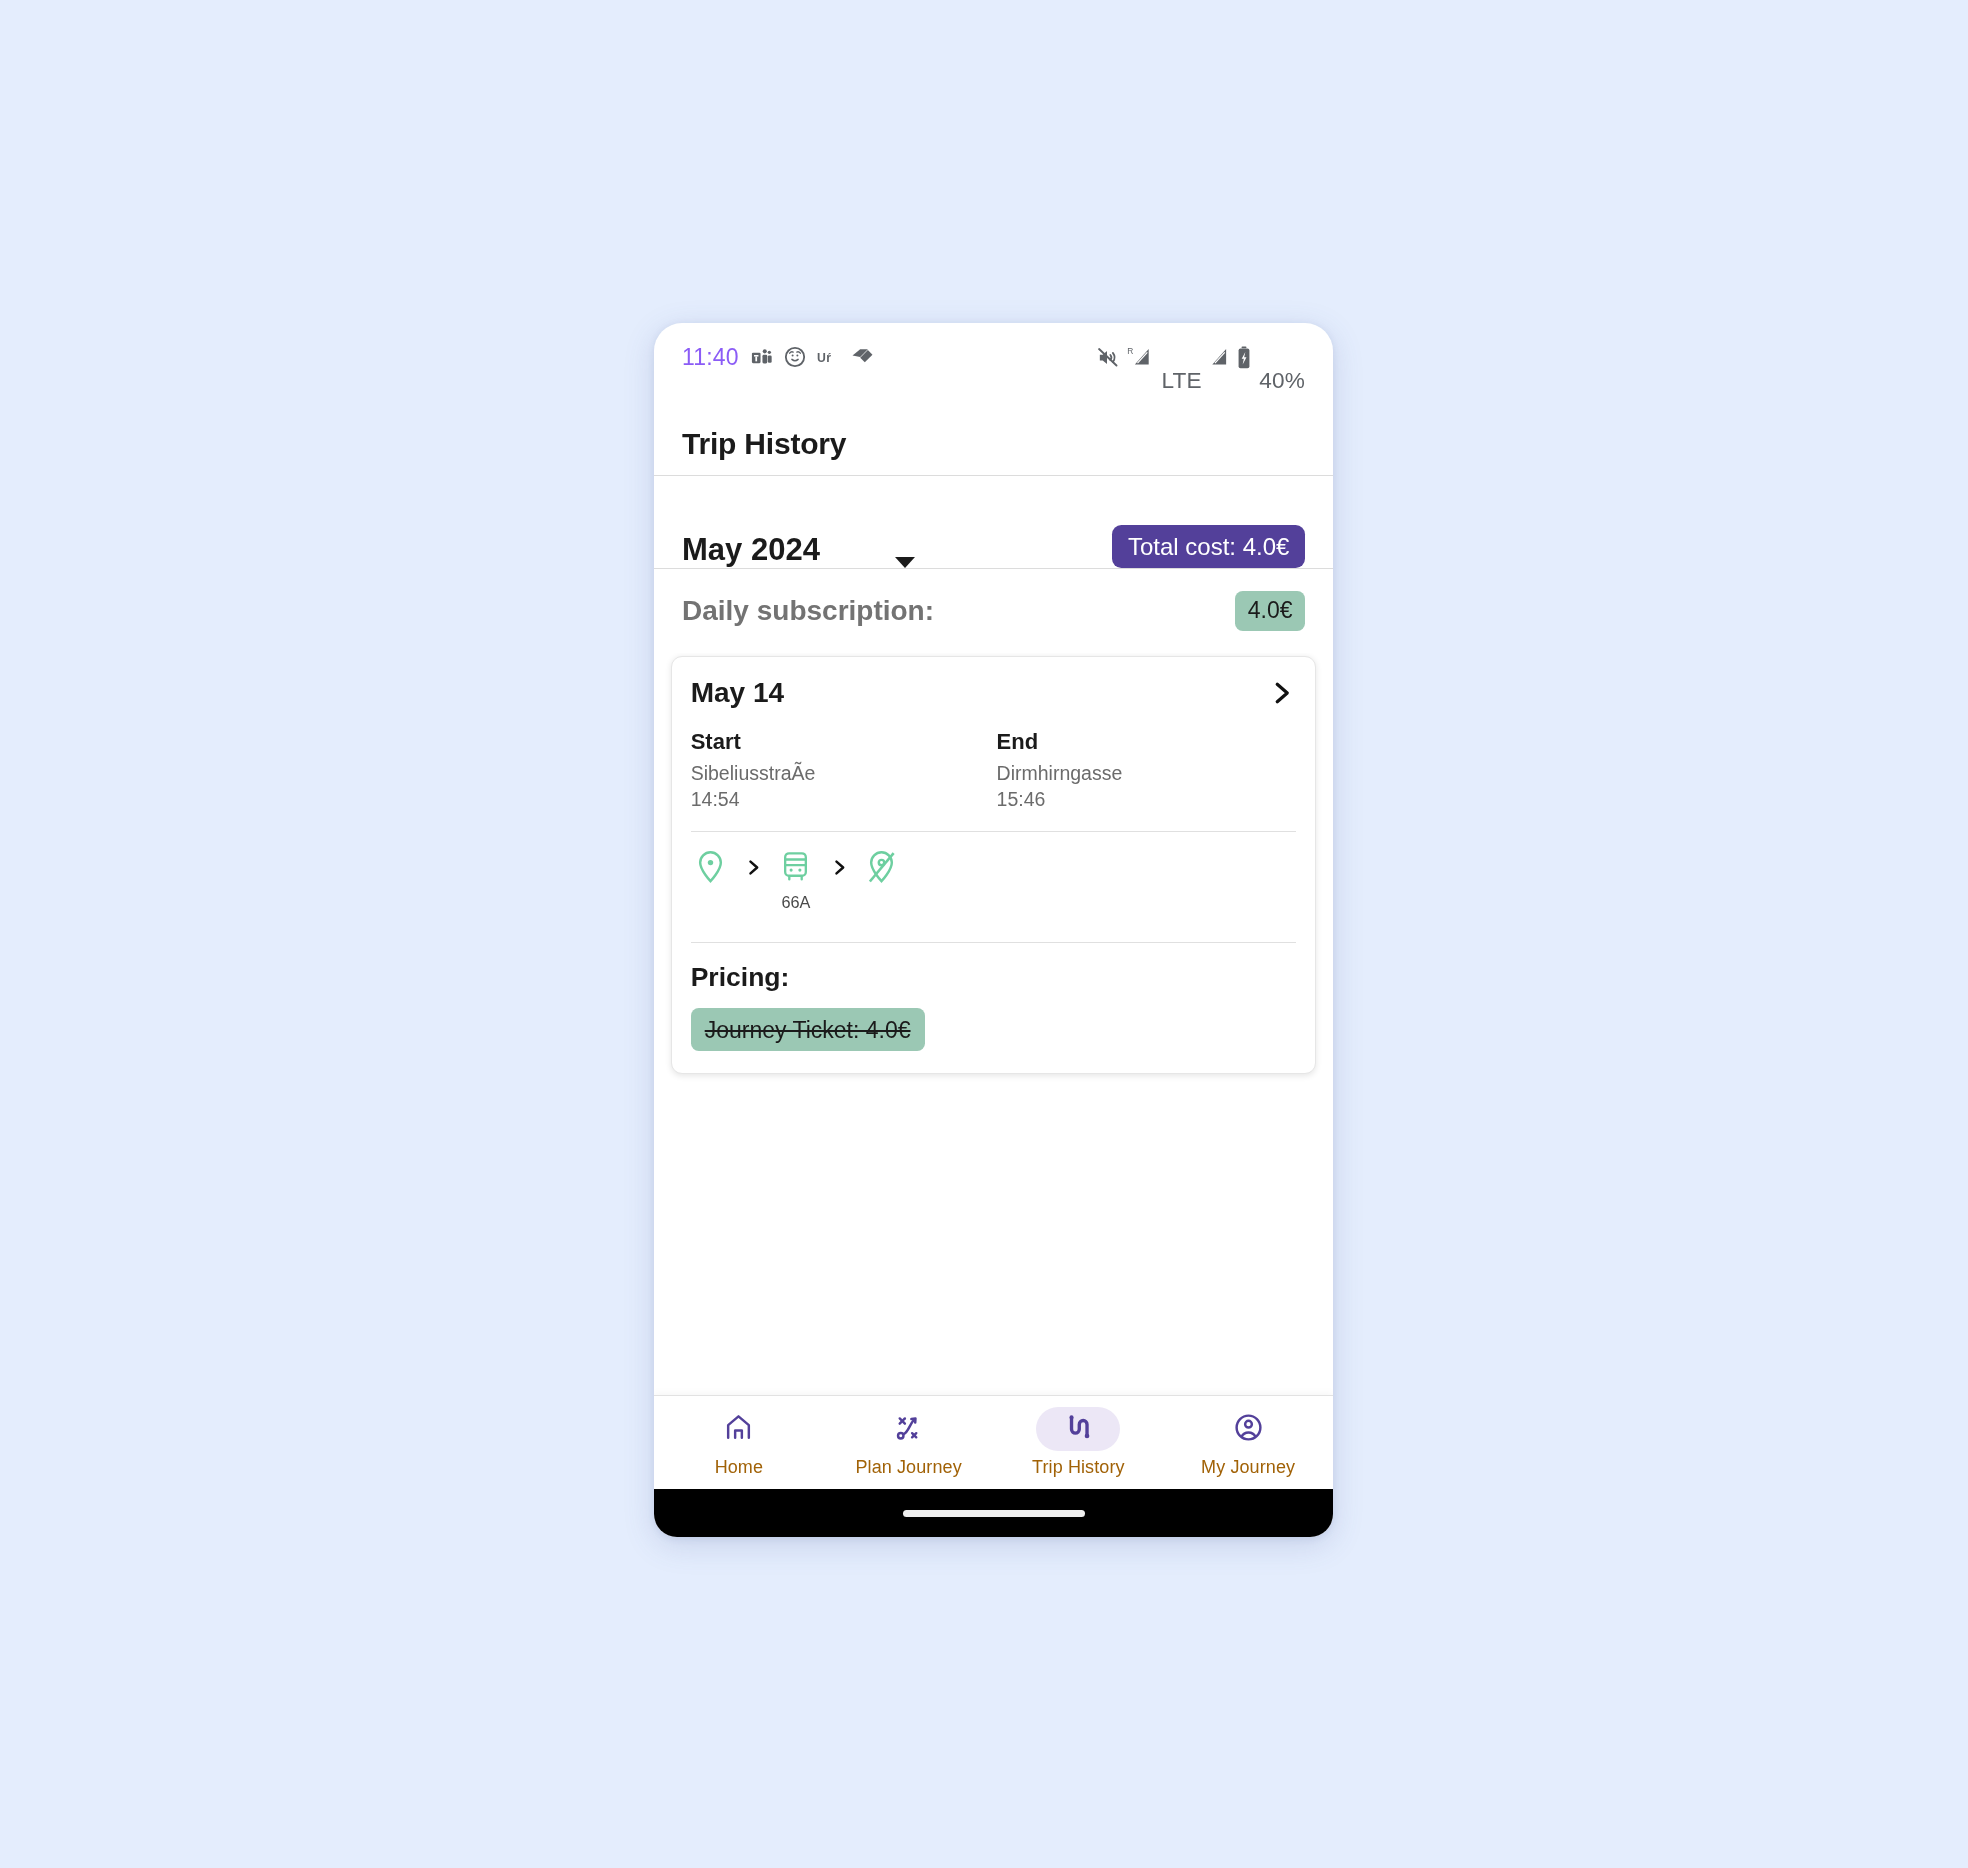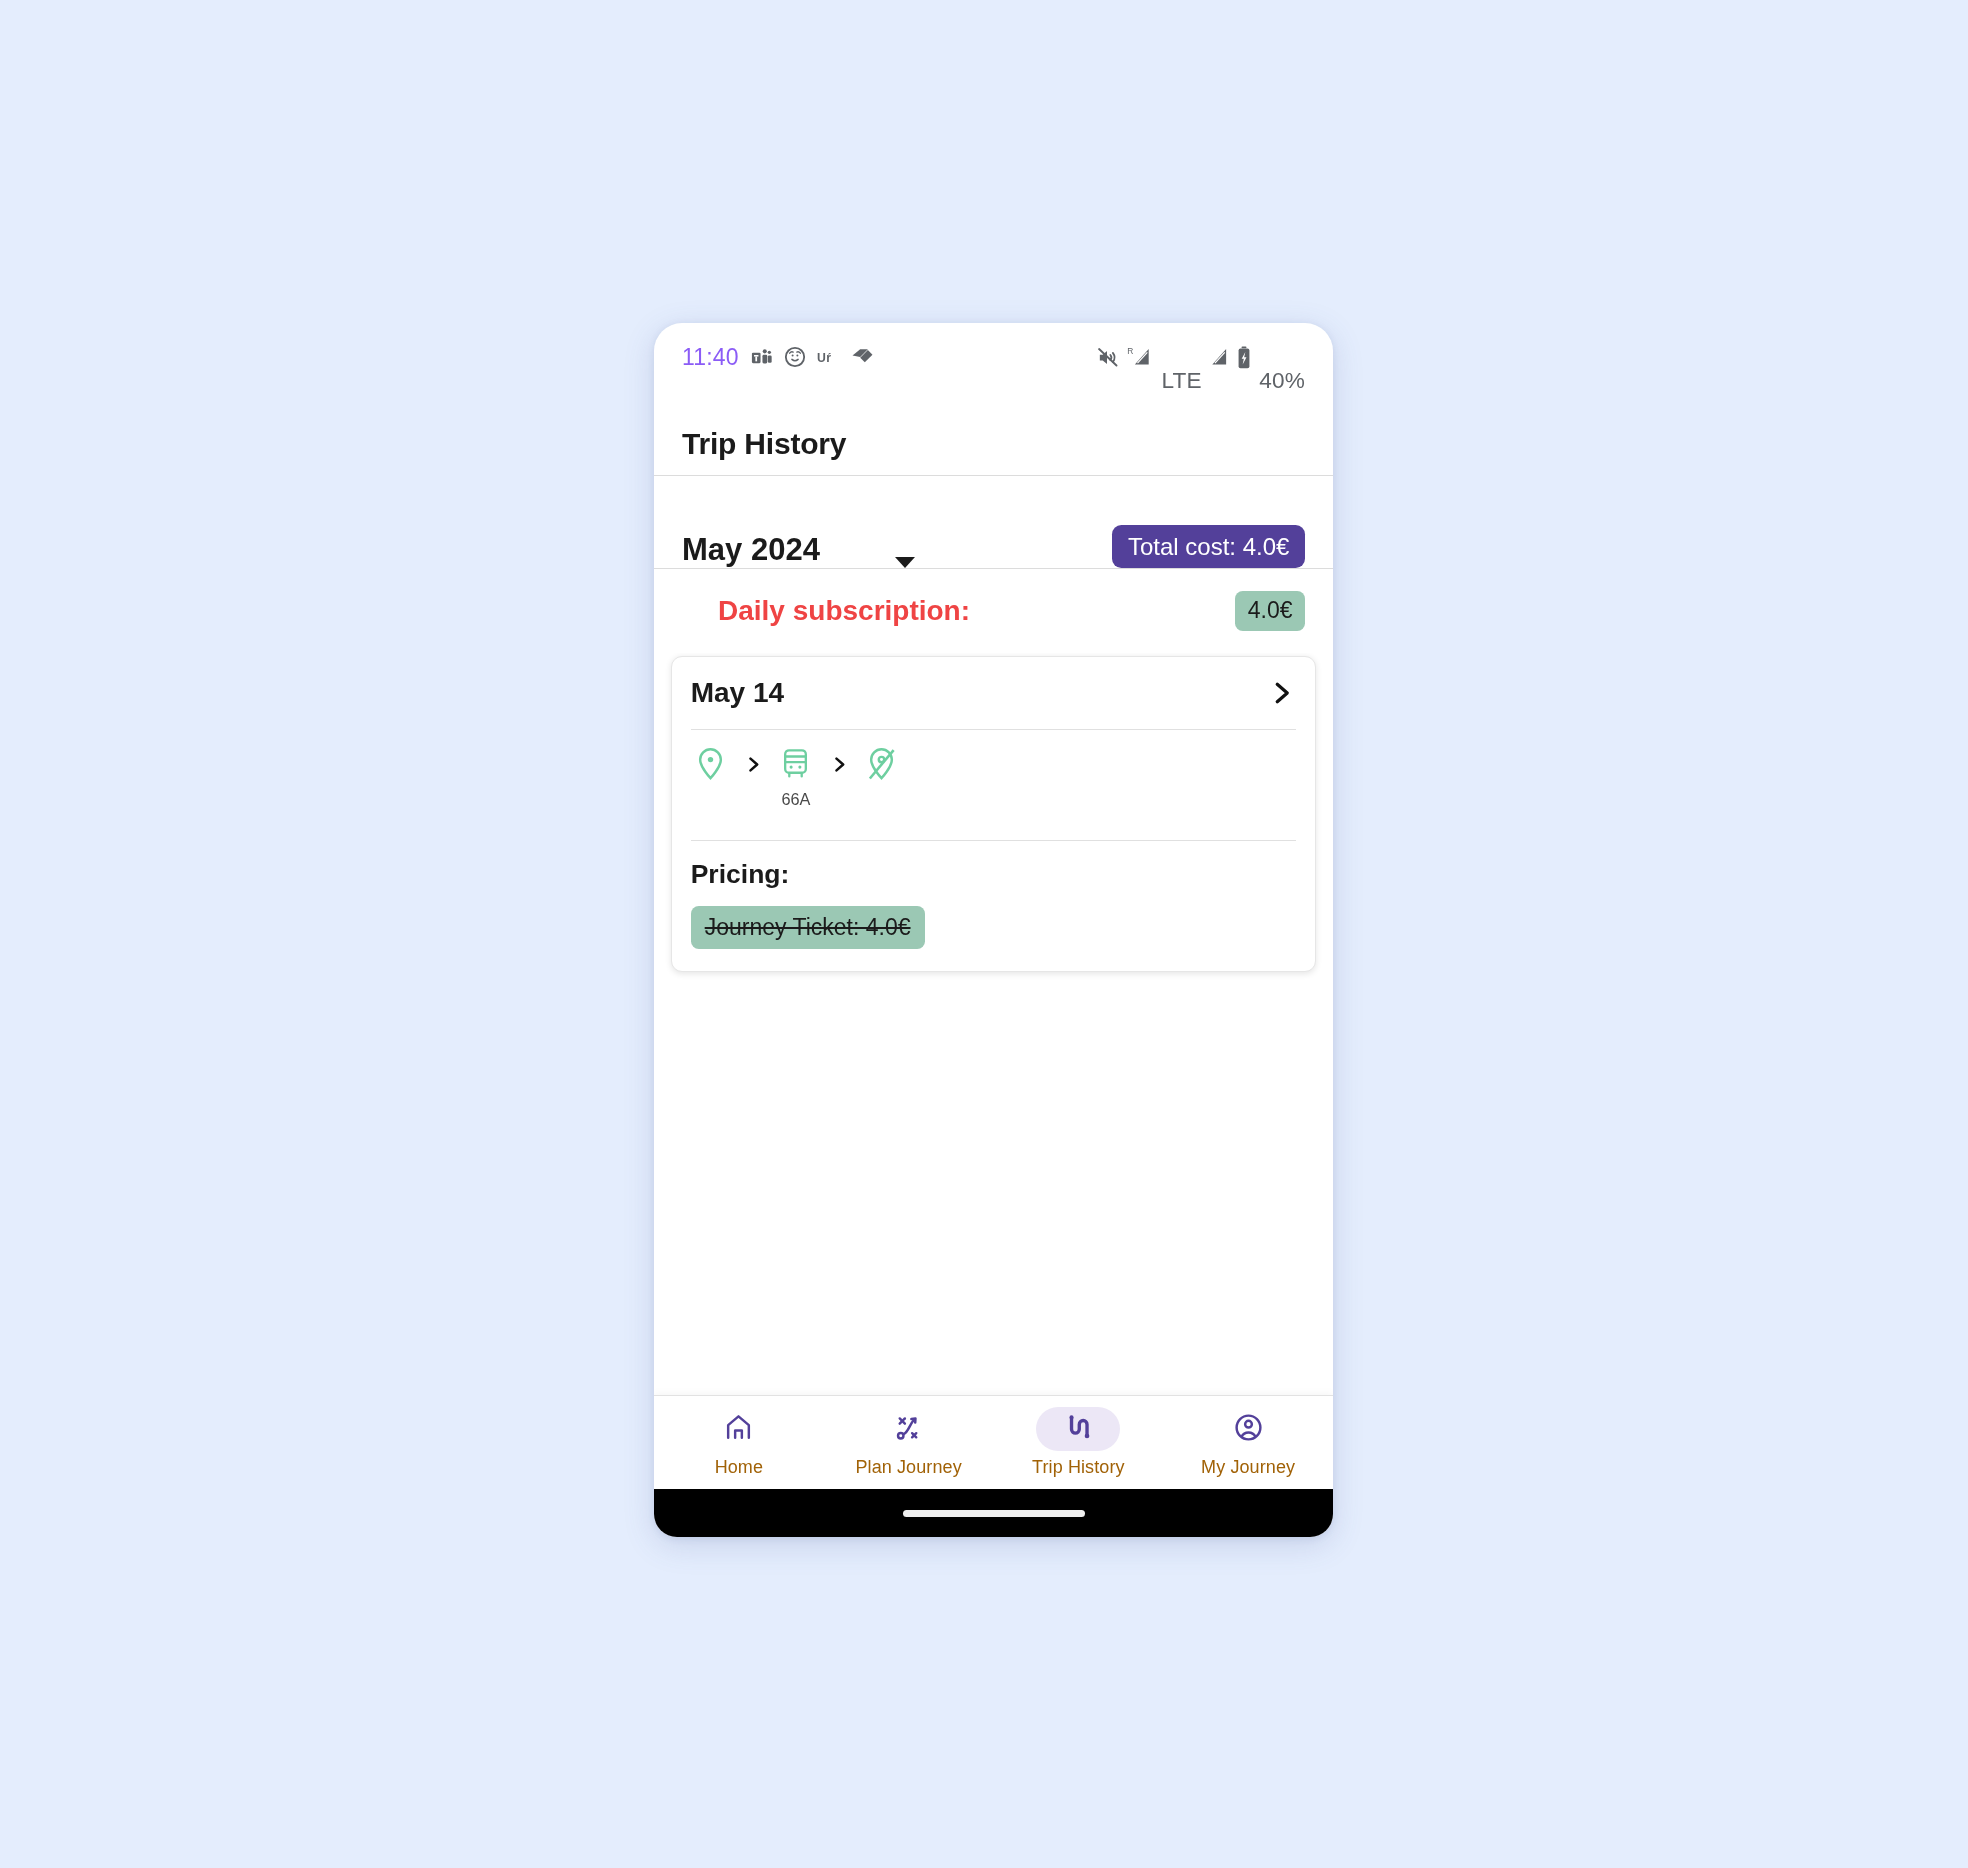--- a/index.html
+++ b/index.html
@@ -121,22 +121,21 @@
   #subrow {
     flex: 0 0 84px;
     display: flex;
     align-items: center;
     padding: 0 28px 0 28px;
     box-sizing: border-box;
   }
   #subrow .sub-label {
     font-size: 28px;
     font-weight: 700;
-    color: #ef4444;
-    margin-left: 36px;
+    color: #737373;
   }
   .chip-green {
     margin-left: auto;
     background: #9bc8b4;
     color: #1b1b1b;
     border-radius: 7.8px;
     padding: 8.6px 12.5px;
     font-size: 23px;
     line-height: 1;
   }
@@ -391,20 +390,32 @@
 
       <div class="trip-head">
         <span class="trip-date">May 14</span>
         <span class="chev-right">
           <svg width="30" height="30" viewBox="0 0 24 24" fill="none" stroke="#111111" stroke-width="2.6" stroke-linecap="round" stroke-linejoin="round">
             <polyline points="9,5 17,12 9,19"></polyline>
           </svg>
         </span>
       </div>
 
+      <div class="trip-cols">
+        <div class="trip-col">
+          <div class="col-title">Start</div>
+          <div class="col-sub">SibeliusstraÃe</div>
+          <div class="col-sub">14:54</div>
+        </div>
+        <div class="trip-col right">
+          <div class="col-title">End</div>
+          <div class="col-sub">Dirmhirngasse</div>
+          <div class="col-sub">15:46</div>
+        </div>
+      </div>
 
       <div class="divider"></div>
 
       
       <div class="journey">
 
         <div class="leg">
           <span>
             <svg width="31" height="36" viewBox="0 0 24 26" fill="none" stroke="#6ecfa0" stroke-width="1.9">
               <path d="M12 24 C12 24 20 15.6 20 9.6 A8 8 0 0 0 4 9.6 C4 15.6 12 24 12 24 Z"></path>

